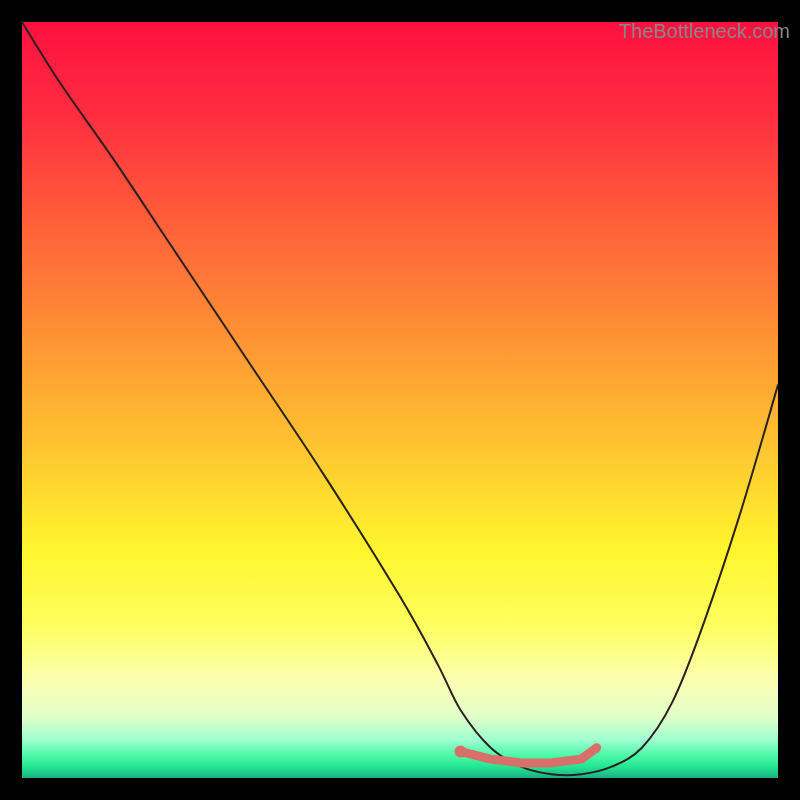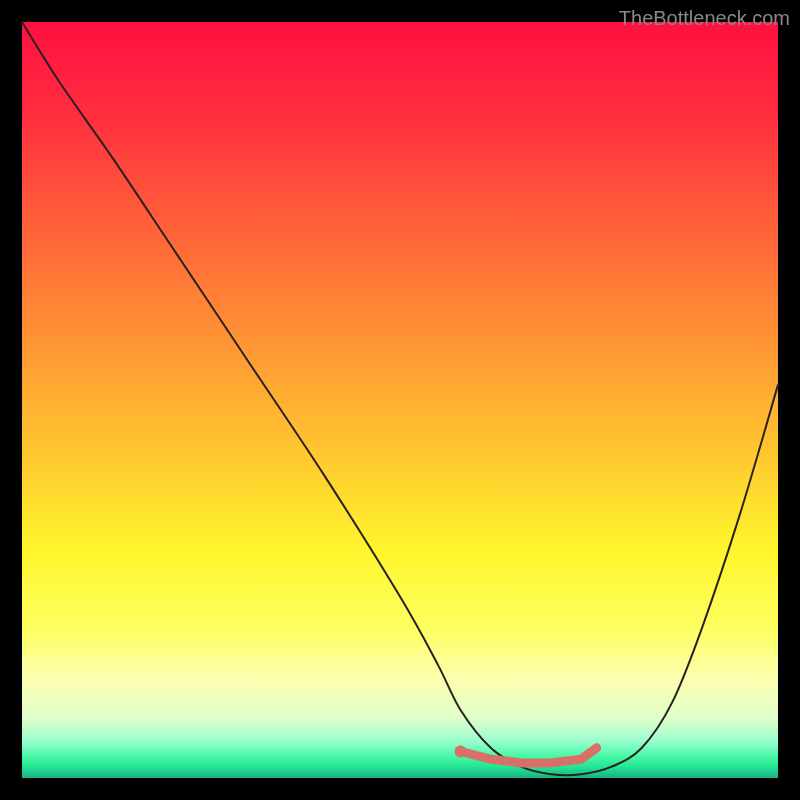--- a/index.html
+++ b/index.html
@@ -6,21 +6,21 @@
   body {
     width: 800px;
     height: 800px;
     background: #000;
     position: relative;
     overflow: hidden;
     font-family: Arial, sans-serif;
   }
   .watermark {
     position: absolute;
-    top: 7px;
+    top: 20px;
     right: 10px;
     color: #888;
     font-size: 20px;
     z-index: 50;
   }
   .plot-area {
     position: absolute;
     left: 22px;
     top: 22px;
     width: 756px;

